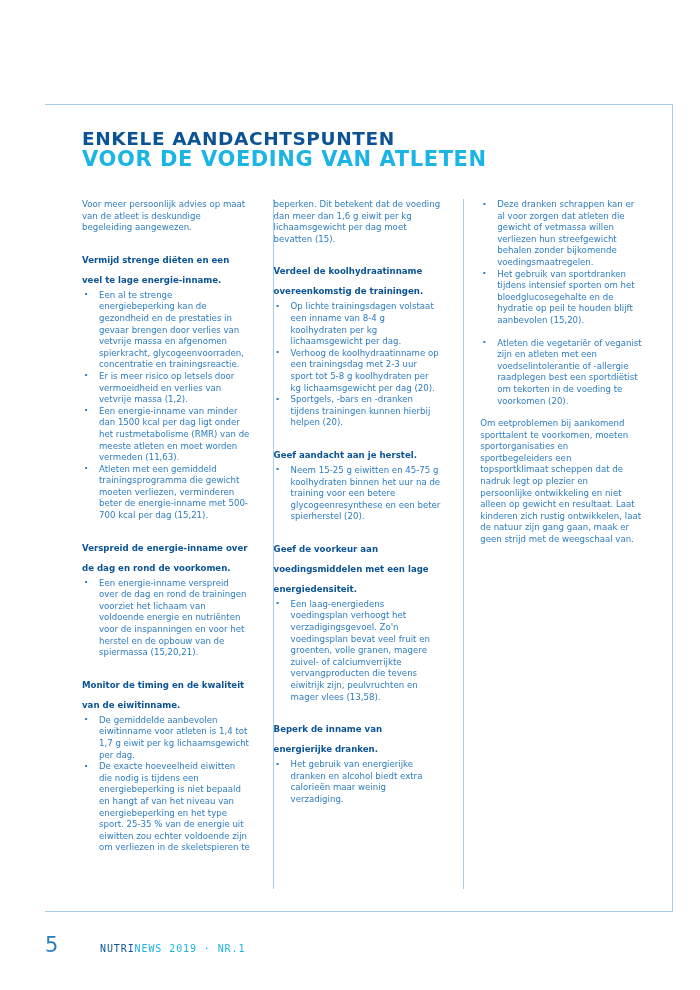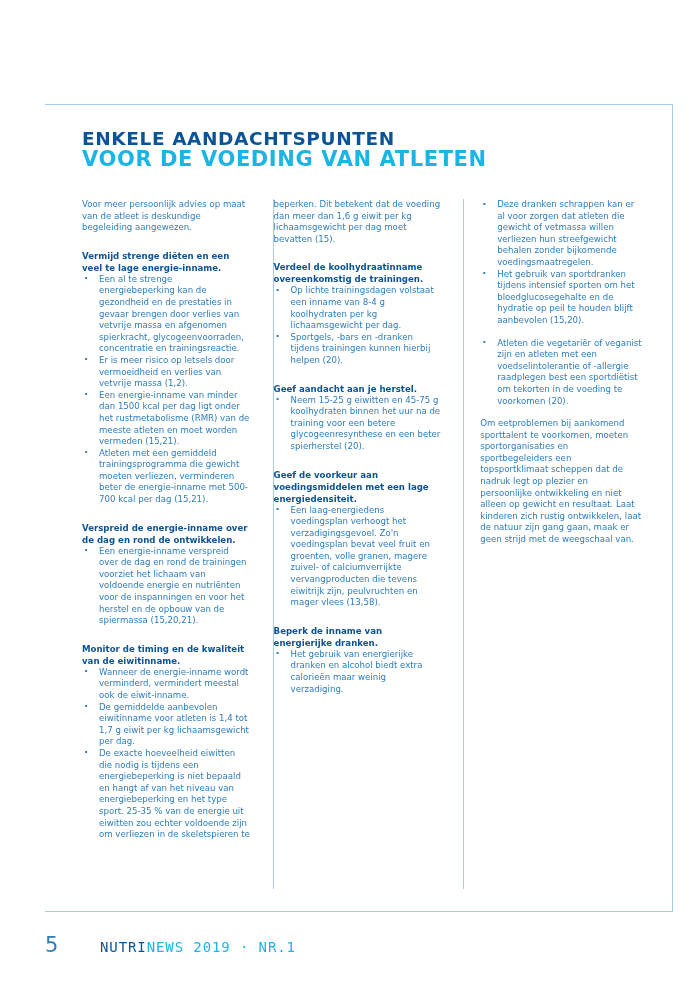--- a/index.html
+++ b/index.html
@@ -93,21 +93,21 @@
     font-size: 8.6px;
     line-height: 11.6px;
     margin: 0 0 11px 0;
   }
   .para.tight { margin-bottom: 12px; }
 
   .heading {
     color: #0b5394;
     font-size: 8.6px;
     font-weight: bold;
-    line-height: 12px;
+    line-height: 20px;
     margin: 16px 0 0 0;
   }
 
   ul.bullets {
     list-style: none;
     margin: 0 0 11px 0;
     padding: 0;
   }
   ul.bullets.last { margin-bottom: 0; }
   ul.bullets li {
@@ -140,21 +140,21 @@
   }
   .page-number {
     color: #2b7cbb;
     font-size: 21px;
     font-weight: normal;
     width: 55px;
     line-height: 21px;
   }
   .footer-text {
     font-family: "DejaVu Sans Mono", monospace;
-    font-size: 14px;
+    font-size: 10px;
     letter-spacing: 0.9px;
     color: #1ab5e4;
   }
   .footer-text .brand-dark { color: #0b5394; }
 </style>
 </head>
 <body>
 
 <div class="page">
 
@@ -169,43 +169,43 @@
 
   <div class="columns">
 
     <div class="col col-1">
       <p class="para">Voor meer persoonlijk advies op maat van de atleet is deskundige begeleiding aangewezen.</p>
 
       <div class="heading">Vermijd strenge diëten en een veel te lage energie-inname.</div>
       <ul class="bullets">
         <li>Een al te strenge energiebeperking kan de gezondheid en de prestaties in gevaar brengen door verlies van vetvrije massa en afgenomen spierkracht, glycogeenvoorraden, concentratie en trainingsreactie.</li>
         <li>Er is meer risico op letsels door vermoeidheid en verlies van vetvrije massa (1,2).</li>
-        <li>Een energie-inname van minder dan 1500 kcal per dag ligt onder het rustmetabolisme (RMR) van de meeste atleten en moet worden vermeden (15,21).</li>
+        <li>Een energie-inname van minder dan 1500 kcal per dag ligt onder het rustmetabolisme (RMR) van de meeste atleten en moet worden vermeden (11,63).</li>
         <li>Atleten met een gemiddeld trainingsprogramma die gewicht moeten verliezen, verminderen beter de energie-inname met 500-700 kcal per dag (15,21).</li>
       </ul>
 
-      <div class="heading">Verspreid de energie-inname over de dag en rond de ontwikkelen.</div>
+      <div class="heading">Verspreid de energie-inname over de dag en rond de voorkomen.</div>
       <ul class="bullets">
         <li>Een energie-inname verspreid over de dag en rond de trainingen voorziet het lichaam van voldoende energie en nutriënten voor de inspanningen en voor het herstel en de opbouw van de spiermassa (15,20,21).</li>
       </ul>
 
       <div class="heading">Monitor de timing en de kwaliteit van de eiwitinname.</div>
       <ul class="bullets last">
-        <li>Wanneer de energie-inname wordt verminderd, vermindert meestal ook de eiwit-inname.</li>
         <li>De gemiddelde aanbevolen eiwitinname voor atleten is 1,4 tot 1,7 g eiwit per kg lichaamsgewicht per dag.</li>
         <li>De exacte hoeveelheid eiwitten die nodig is tijdens een energiebeperking is niet bepaald en hangt af van het niveau van energiebeperking en het type sport. 25-35 % van de energie uit eiwitten zou echter voldoende zijn om verliezen in de skeletspieren te</li>
       </ul>
     </div>
 
     <div class="col col-2">
       <p class="para">beperken. Dit betekent dat de voeding dan meer dan 1,6 g eiwit per kg lichaamsgewicht per dag moet bevatten (15).</p>
 
       <div class="heading">Verdeel de koolhydraatinname overeenkomstig de trainingen.</div>
       <ul class="bullets">
         <li>Op lichte trainingsdagen volstaat een inname van 8-4 g koolhydraten per kg lichaamsgewicht per dag.</li>
+        <li>Verhoog de koolhydraatinname op een trainingsdag met 2-3 uur sport tot 5-8 g koolhydraten per kg lichaamsgewicht per dag (20).</li>
         <li>Sportgels, -bars en -dranken tijdens trainingen kunnen hierbij helpen (20).</li>
       </ul>
 
       <div class="heading">Geef aandacht aan je herstel.</div>
       <ul class="bullets">
         <li>Neem 15-25 g eiwitten en 45-75 g koolhydraten binnen het uur na de training voor een betere glycogeenresynthese en een beter spierherstel (20).</li>
       </ul>
 
       <div class="heading">Geef de voorkeur aan voedingsmiddelen met een lage energiedensiteit.</div>
       <ul class="bullets">

